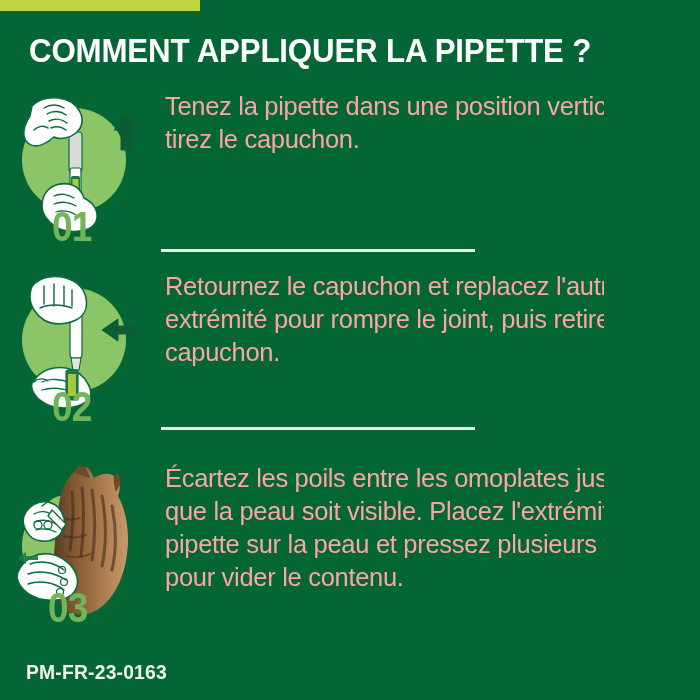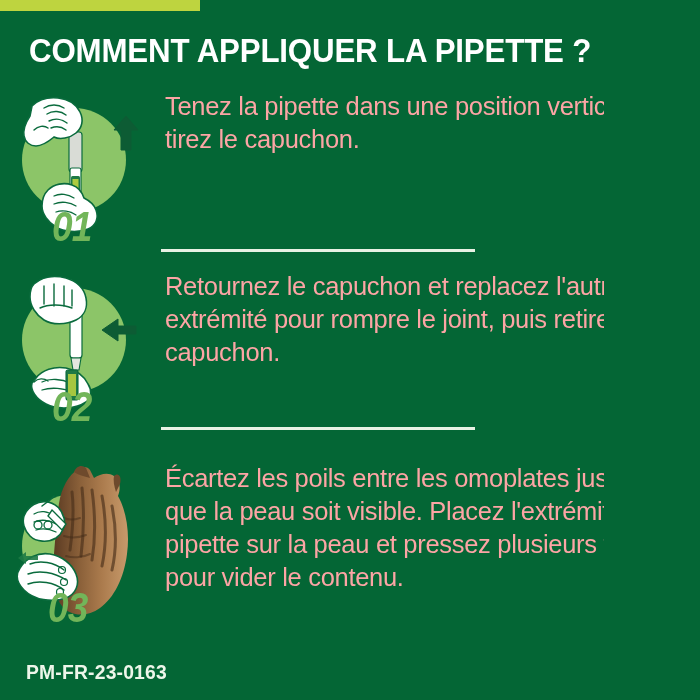--- a/index.html
+++ b/index.html
@@ -56,21 +56,20 @@
     position: absolute;
     left: 0;
     width: 700px;
   }
   .step-icon {
     position: absolute;
     left: 14px;
     top: 0;
     width: 130px;
     height: 150px;
-    font-style: italic;
   }
   .icon-circle {
     position: absolute;
     left: 8px;
     top: 18px;
     width: 104px;
     height: 104px;
     border-radius: 50%;
     background: #8cc568;
   }

